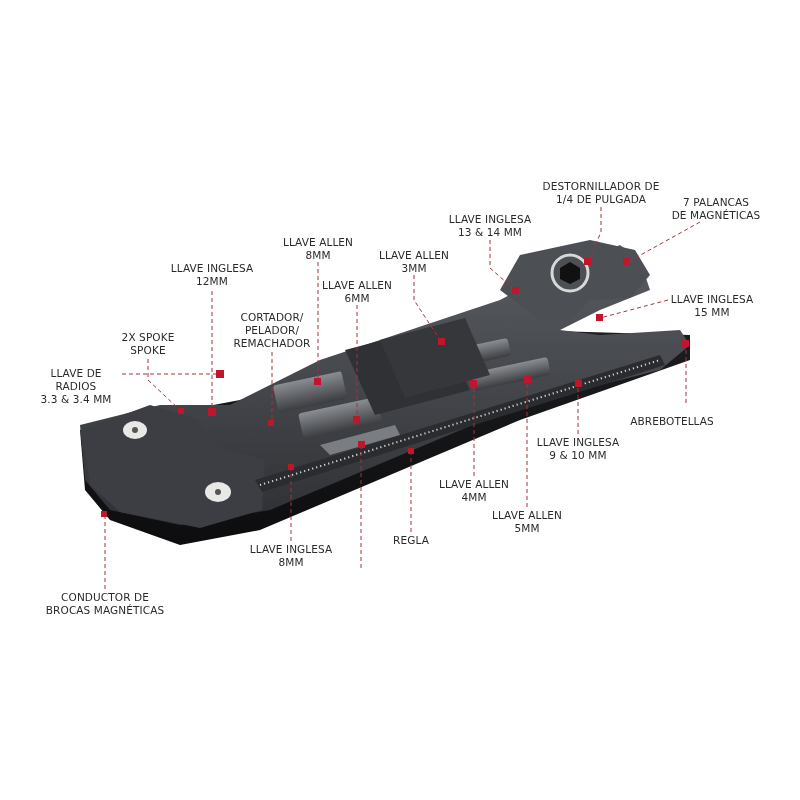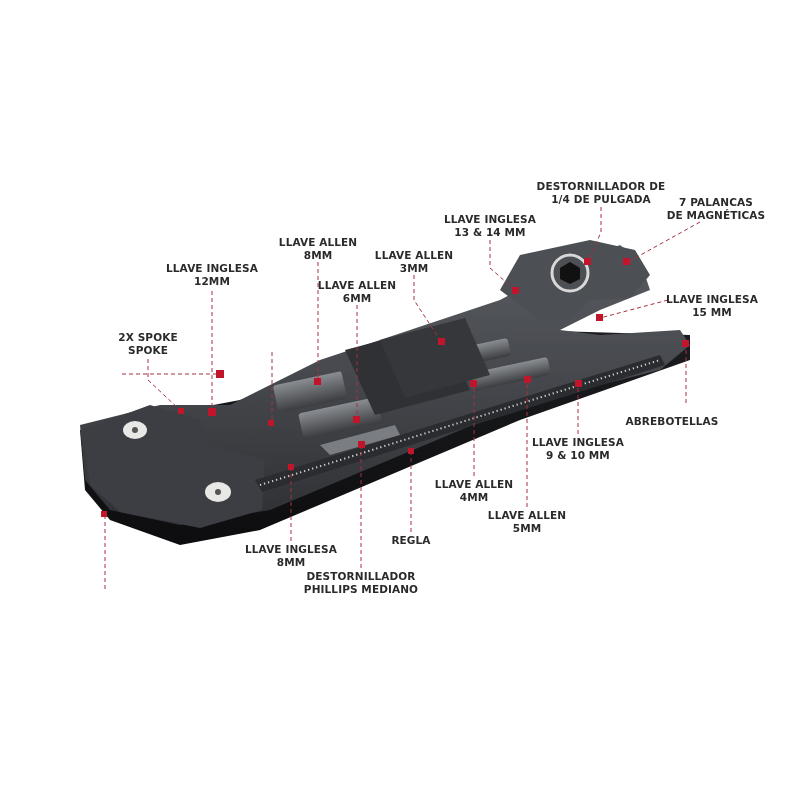--- a/index.html
+++ b/index.html
@@ -1,17 +1,17 @@
 <!DOCTYPE html>
 <html><head>
 <meta charset="utf-8">
 <style>
   html,body{margin:0;padding:0;background:#ffffff;}
   body{width:800px;height:800px;position:relative;overflow:hidden;font-family:"DejaVu Sans","Liberation Sans",sans-serif;}
-  .stage{position:absolute;left:0;top:0;width:800px;height:800px;font-weight:bold;}
+  .stage{position:absolute;left:0;top:0;width:800px;height:800px;}
   svg.tool{position:absolute;left:0;top:0;width:800px;height:800px;}
   .label{position:absolute;font-size:10.5px;line-height:13px;color:#2a2a2a;text-align:center;white-space:nowrap;letter-spacing:0.1px;transform:translateX(-50%);}
   .label span{display:block;}
 </style>
 </head>
 <body>
 
 <div class="stage">
   <svg class="tool" viewBox="0 0 800 800">
     <defs>
@@ -139,23 +139,33 @@
       <span>12MM</span>
   </div>
   <div class="label" style="left:357px;top:279px">
     <span>LLAVE ALLEN</span>
       <span>6MM</span>
   </div>
   <div class="label" style="left:712px;top:293px">
     <span>LLAVE INGLESA</span>
       <span>15 MM</span>
   </div>
+  <div class="label" style="left:272px;top:311px">
+    <span>CORTADOR/</span>
+      <span>PELADOR/</span>
+      <span>REMACHADOR</span>
+  </div>
   <div class="label" style="left:148px;top:331px">
     <span>2X SPOKE</span>
       <span>SPOKE</span>
+  </div>
+  <div class="label" style="left:76px;top:367px">
+    <span>LLAVE DE</span>
+      <span>RADIOS</span>
+      <span>3.3 &amp; 3.4 MM</span>
   </div>
   <div class="label" style="left:672px;top:415px">
     <span>ABREBOTELLAS</span>
   </div>
   <div class="label" style="left:578px;top:436px">
     <span>LLAVE INGLESA</span>
       <span>9 &amp; 10 MM</span>
   </div>
   <div class="label" style="left:474px;top:478px">
     <span>LLAVE ALLEN</span>
@@ -165,17 +175,17 @@
     <span>LLAVE ALLEN</span>
       <span>5MM</span>
   </div>
   <div class="label" style="left:411px;top:534px">
     <span>REGLA</span>
   </div>
   <div class="label" style="left:291px;top:543px">
     <span>LLAVE INGLESA</span>
       <span>8MM</span>
   </div>
-  <div class="label" style="left:361px;top:570px">
-    <span>DESTORNILLADOR</span>
-      <span>PHILLIPS MEDIANO</span>
+  <div class="label" style="left:105px;top:591px">
+    <span>CONDUCTOR DE</span>
+      <span>BROCAS MAGNÉTICAS</span>
   </div>
 </div>
 
 </body></html>

